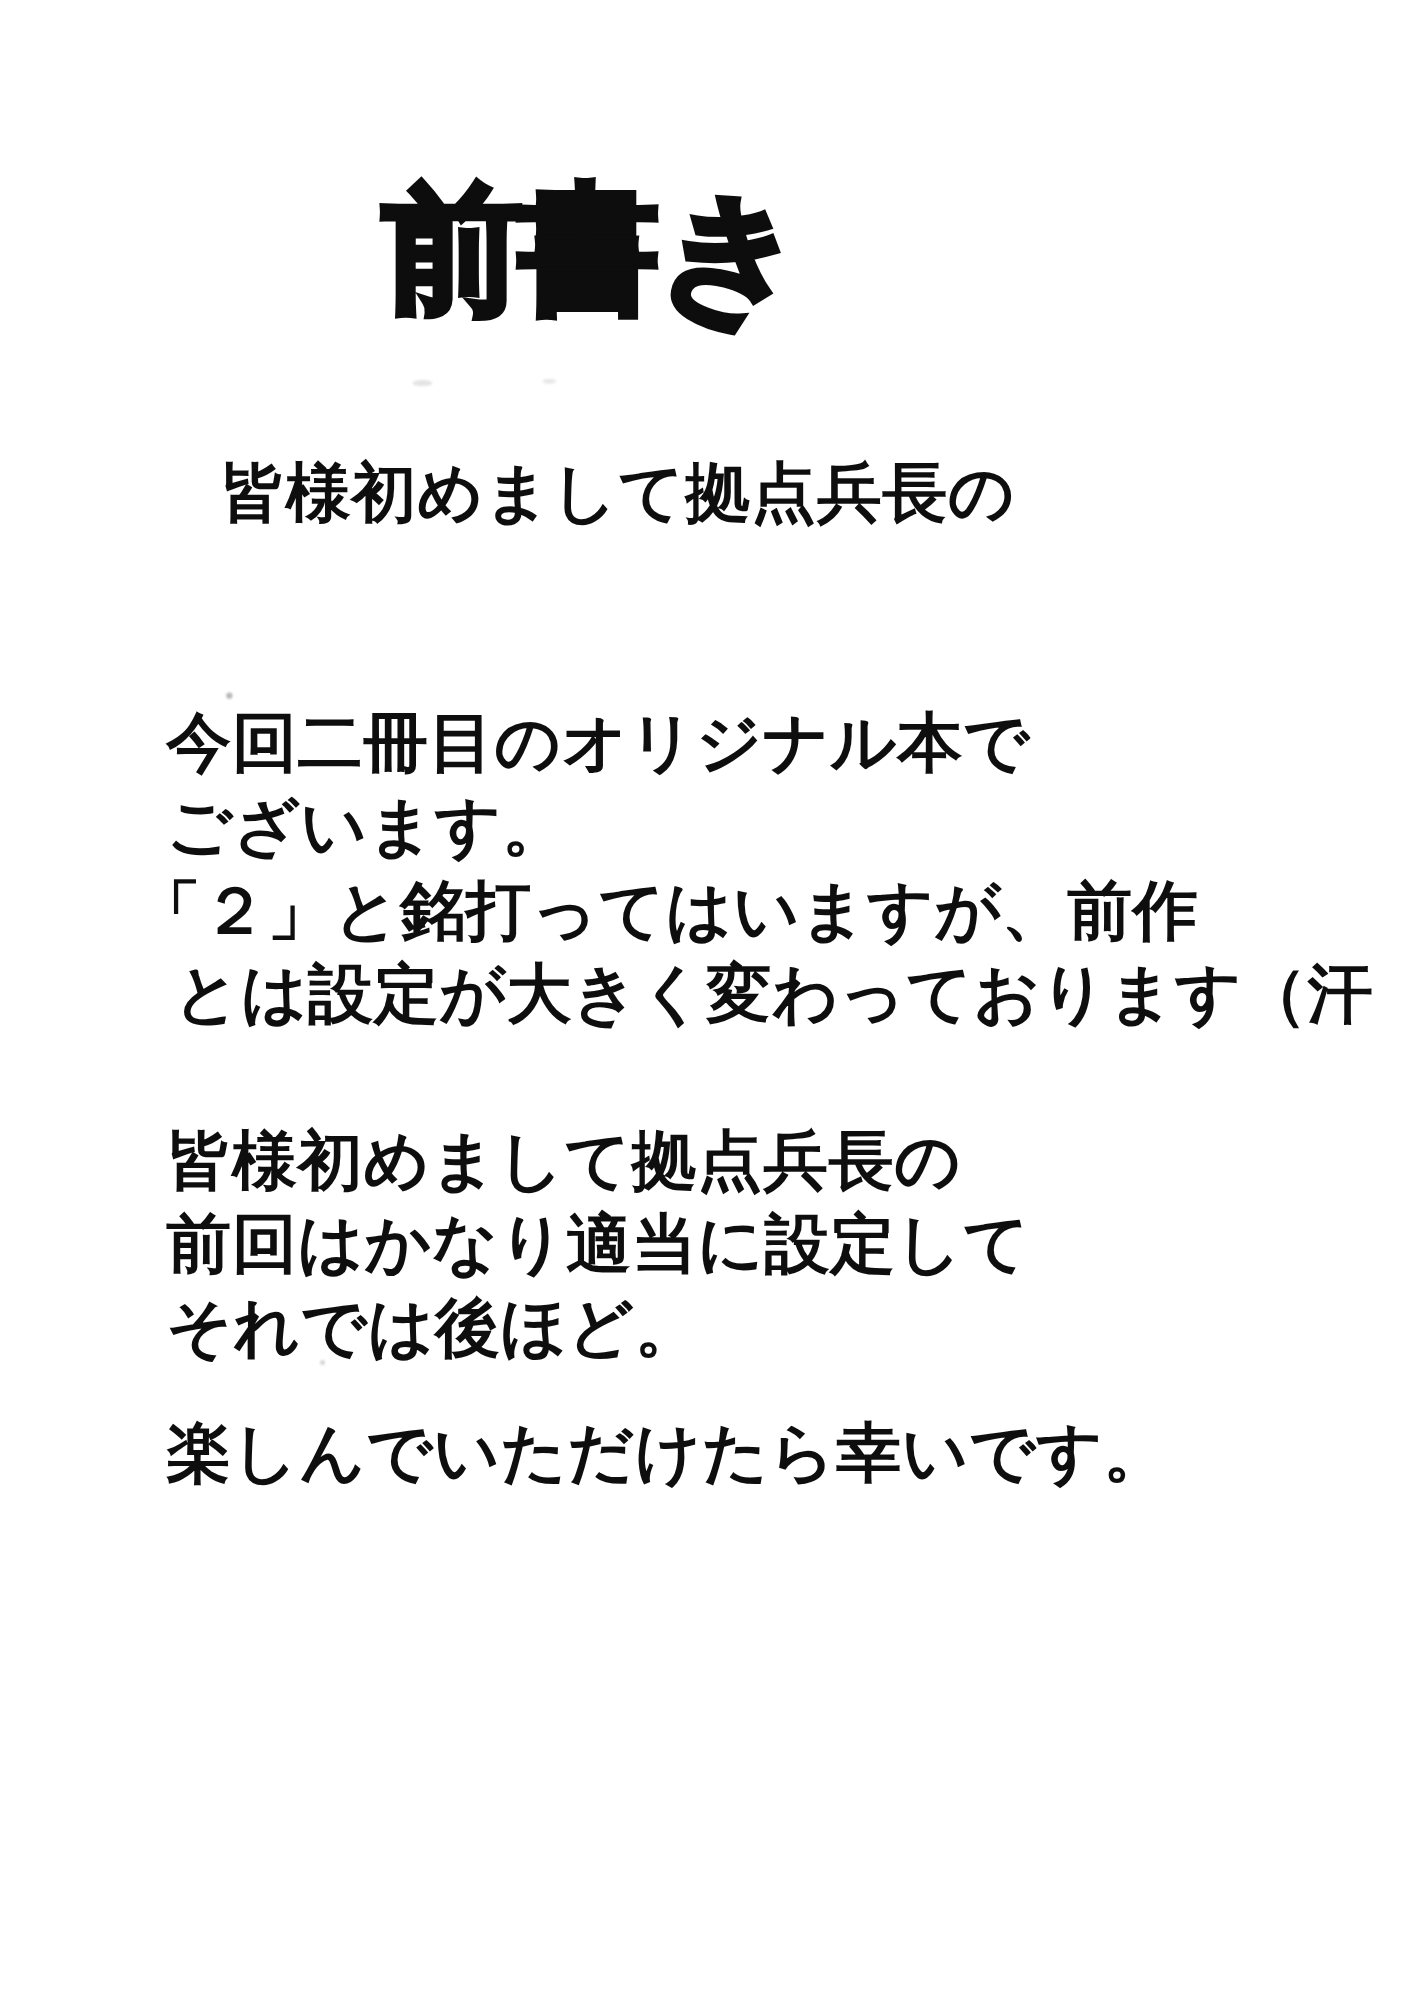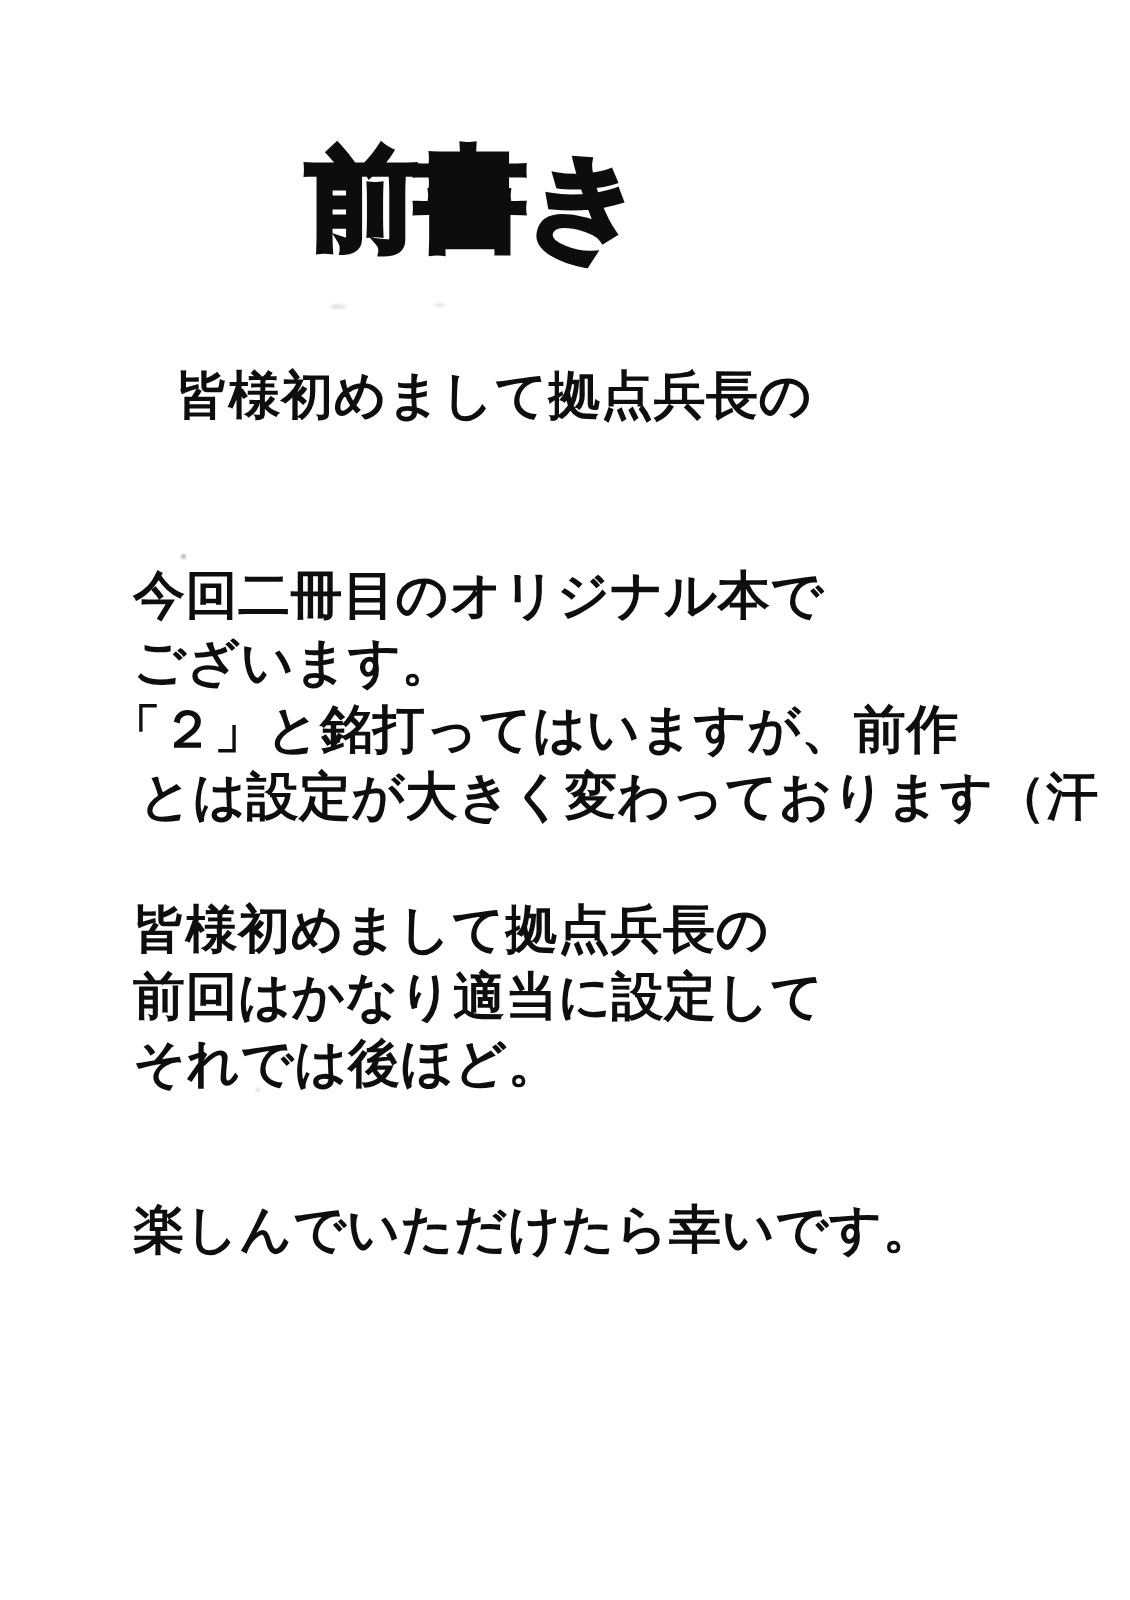--- a/index.html
+++ b/index.html
@@ -53,21 +53,21 @@
   }
   .para .line {
     height: 67px;
   }
   .line--hang   { margin-left: -24px; }  
   .line--indent { margin-left: 6px;  }   
 
   #para-1 { top: 362px; margin-left: 43px;  }
   #para-2 { top: 562px;  }
   #para-3 { top: 896px;  }
-  #para-4 { top: 1196px; }
+  #para-4 { top: 1130px; }
 
   
   .speck {
     position: absolute;
     border-radius: 50%;
     pointer-events: none;
     filter: blur(1px);
   }
   .speck-1 { left: 330px; top: 304px; width: 16px; height: 5px; background: #e4e4e4; }
   .speck-2 { left: 434px; top: 303px; width: 11px; height: 4px; background: #e8e8e8; }

